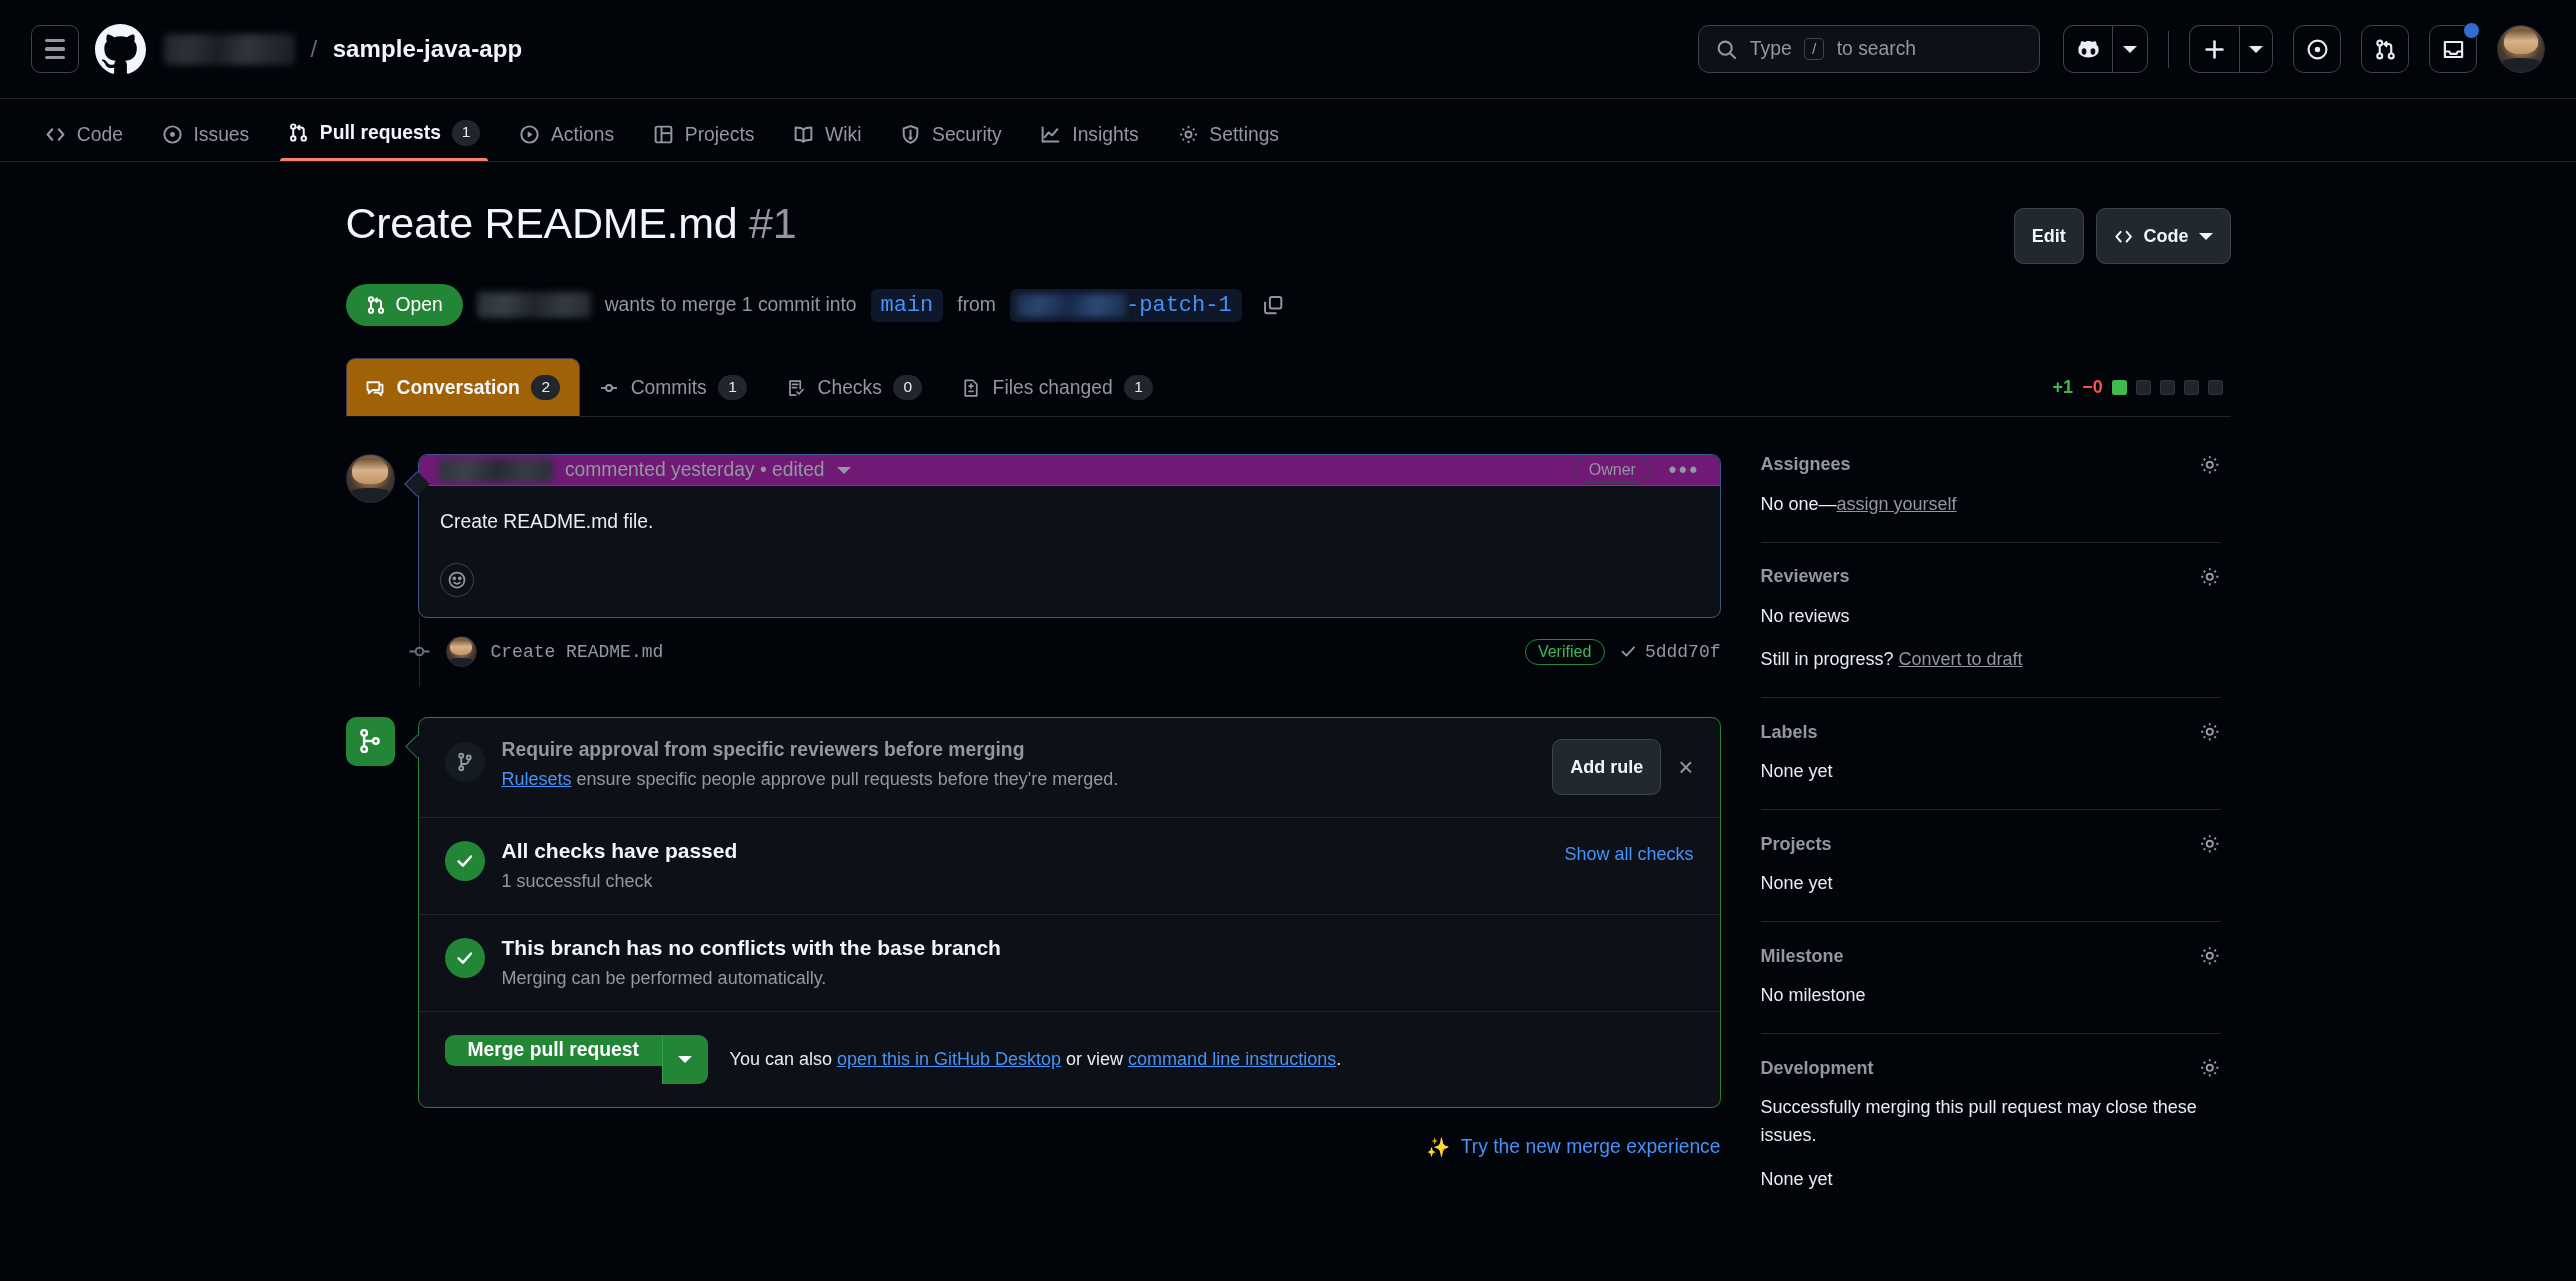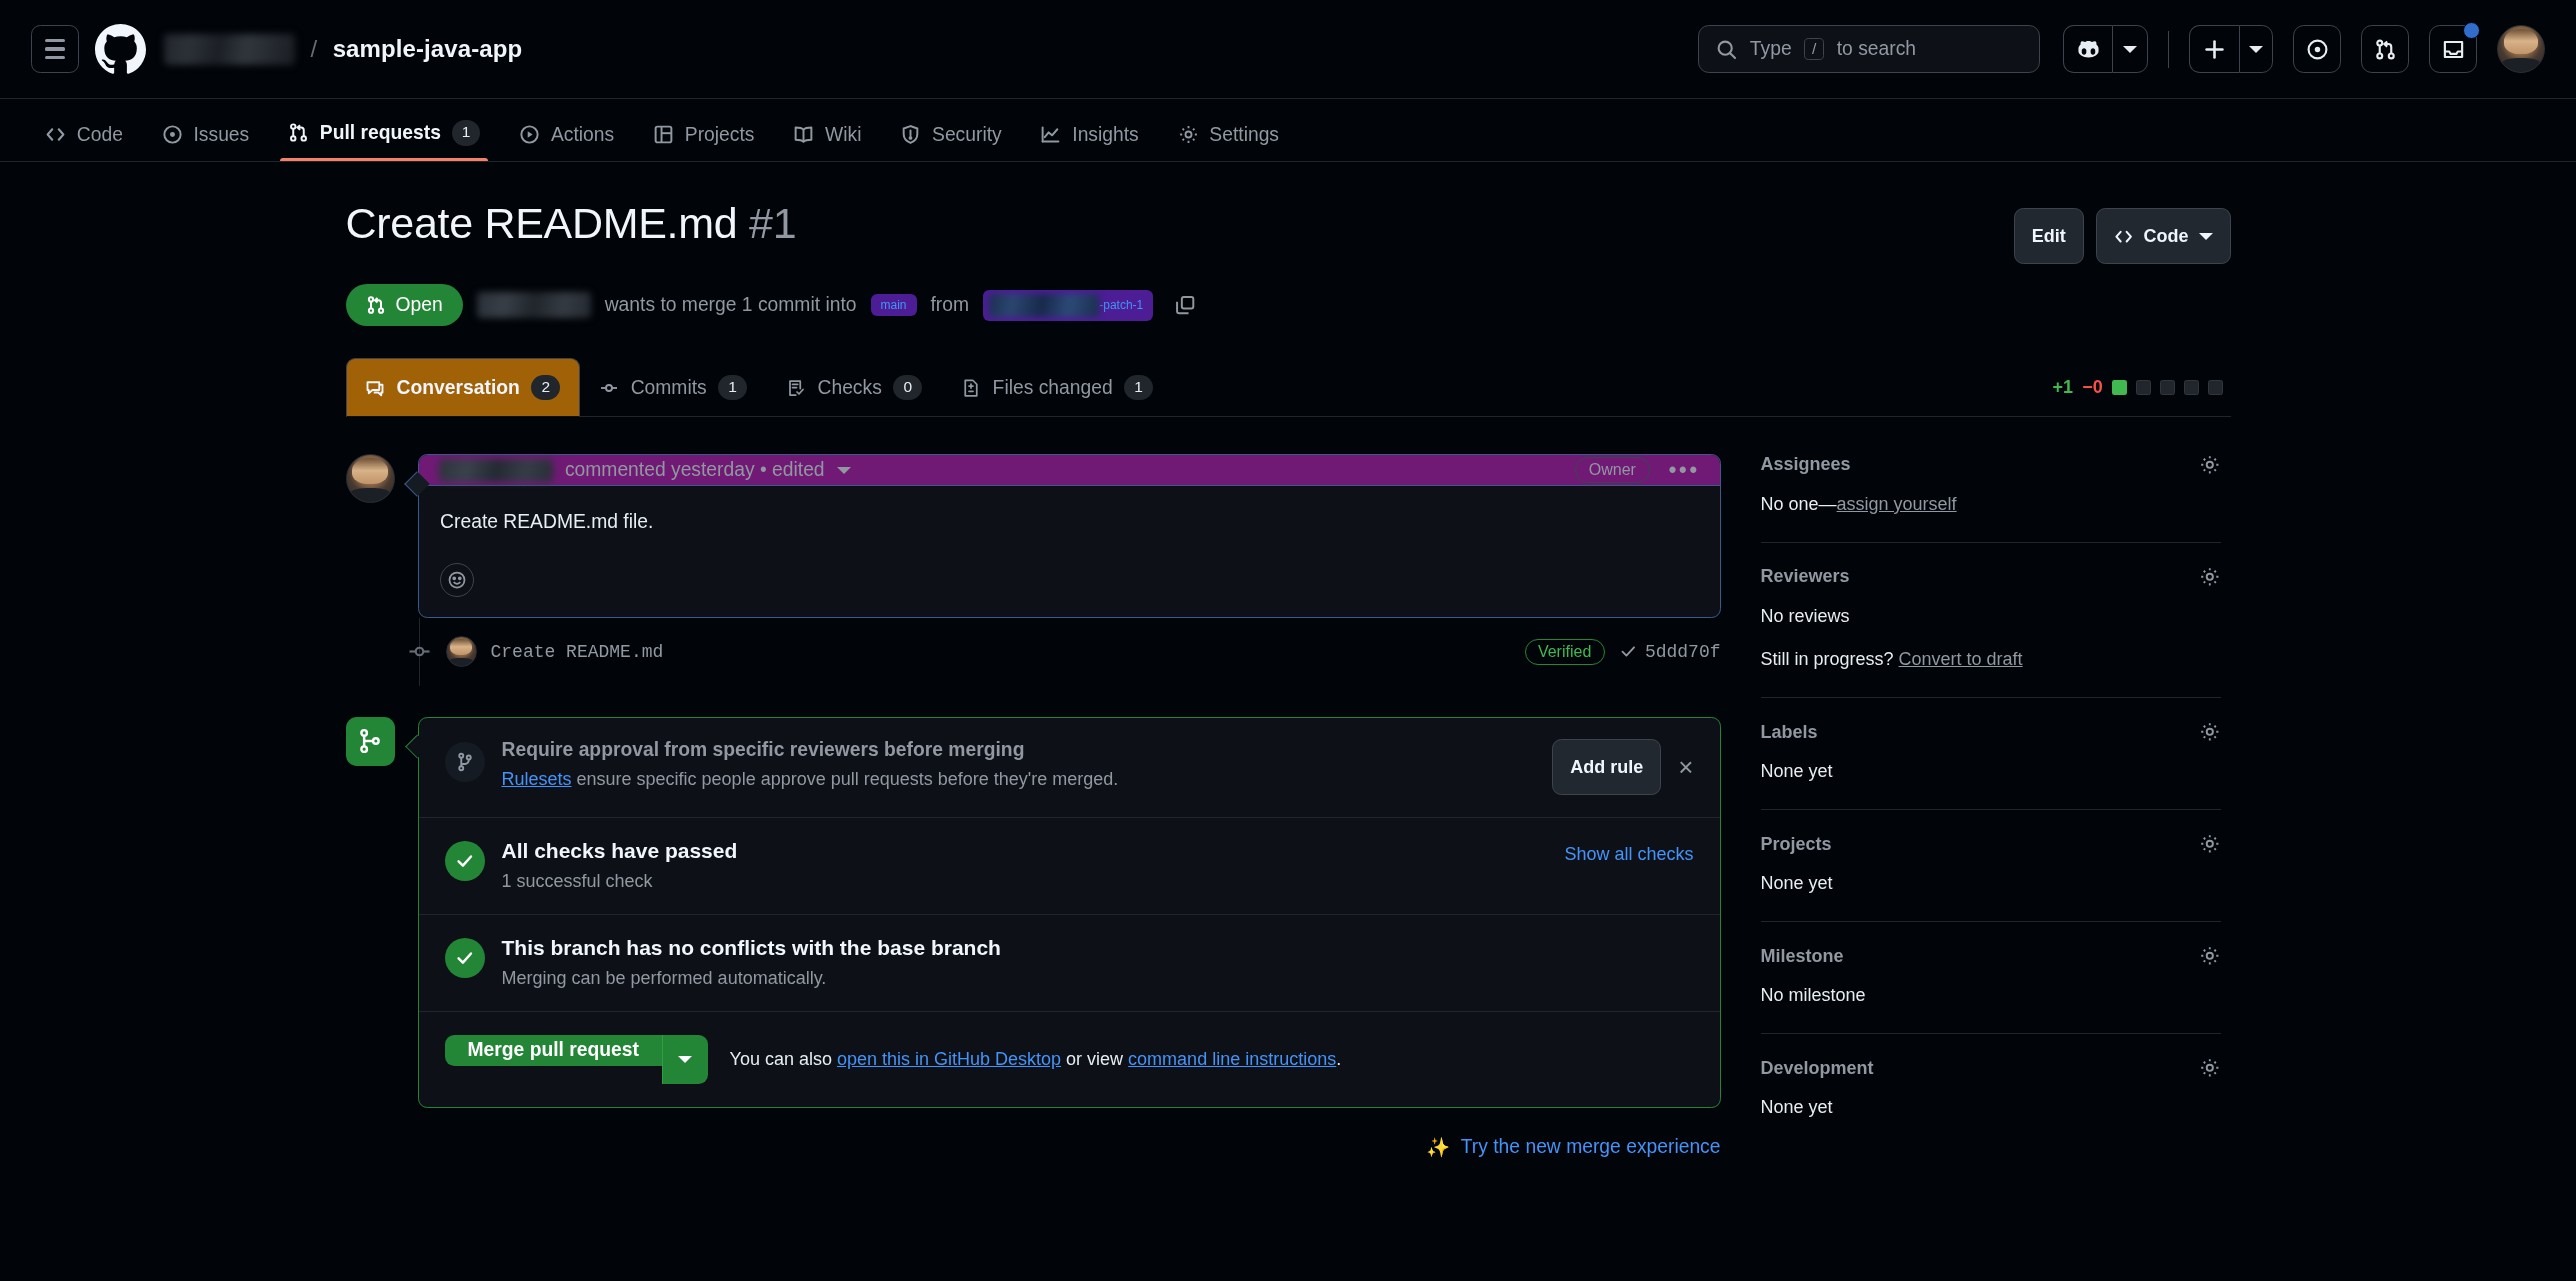--- a/index.html
+++ b/index.html
@@ -117,22 +117,22 @@
     display: flex; align-items: center; gap: 10px; padding: 0 20px;
     font-size: 19.3px; font-weight: 500;
   }
   .auth-blur {
     width: 114px; height: 26px; border-radius: 3.9px;
     background: linear-gradient(100deg,#2a3038 0%,#383f47 25%,#20252b 50%,#353b43 75%,#242930 100%);
     filter: blur(3.9px);
   }
   .subtext { color: #9198a1; font-size: 19.3px; }
   .branch-chip {
-    background: #4c1d95; color: #4493f8; font-family: Liberation Sans, sans-serif;
-    font-size: 12px; padding: 3.9px 10px; border-radius: 6.2px; white-space: nowrap;
+    background: #0f172a; color: #4493f8; font-family: Liberation Mono, monospace;
+    font-size: 22px; padding: 3.9px 10px; border-radius: 6.2px; white-space: nowrap;
   }
   .branch-chip.withblur { display: flex; align-items: center; gap: 0; padding: 3.9px 10px 3.9px 6.2px; }
   .branch-blur {
     width: 110px; height: 23px; border-radius: 3.1px;
     background: linear-gradient(100deg,#1b3050 0%,#2b4670 22%,#17294a 48%,#2c4a78 72%,#1a2e4e 100%);
     filter: blur(3.1px);
   }
   .copy-icon-btn { width: 36px; height: 36px; display: flex; align-items: center; justify-content: center; color: #9198a1; cursor: pointer; }
 
   
@@ -745,20 +745,21 @@
         <div class="side-sec">
           <div class="side-head">
             <span class="side-title">Development</span>
             <span class="gear">
               <svg width="21.6" height="21.6" viewBox="0 0 16 16" fill="none" stroke="#9198a1" stroke-width="1.4">
                 <circle cx="8" cy="8" r="2.3"></circle>
                 <path d="M8 1.6v1.6M8 12.8v1.6M14.4 8h-1.6M3.2 8H1.6M12.5 3.5l-1.1 1.1M4.6 11.4l-1.1 1.1M12.5 12.5l-1.1-1.1M4.6 4.6 3.5 3.5"></path>
               </svg>
             </span>
           </div>
+          <div class="side-val">Successfully merging this pull request may close these issues.</div>
           <div class="side-val">None yet</div>
         </div>
 
       </div>
     </div>
 
    </div>
   </div>
 </div>
 

